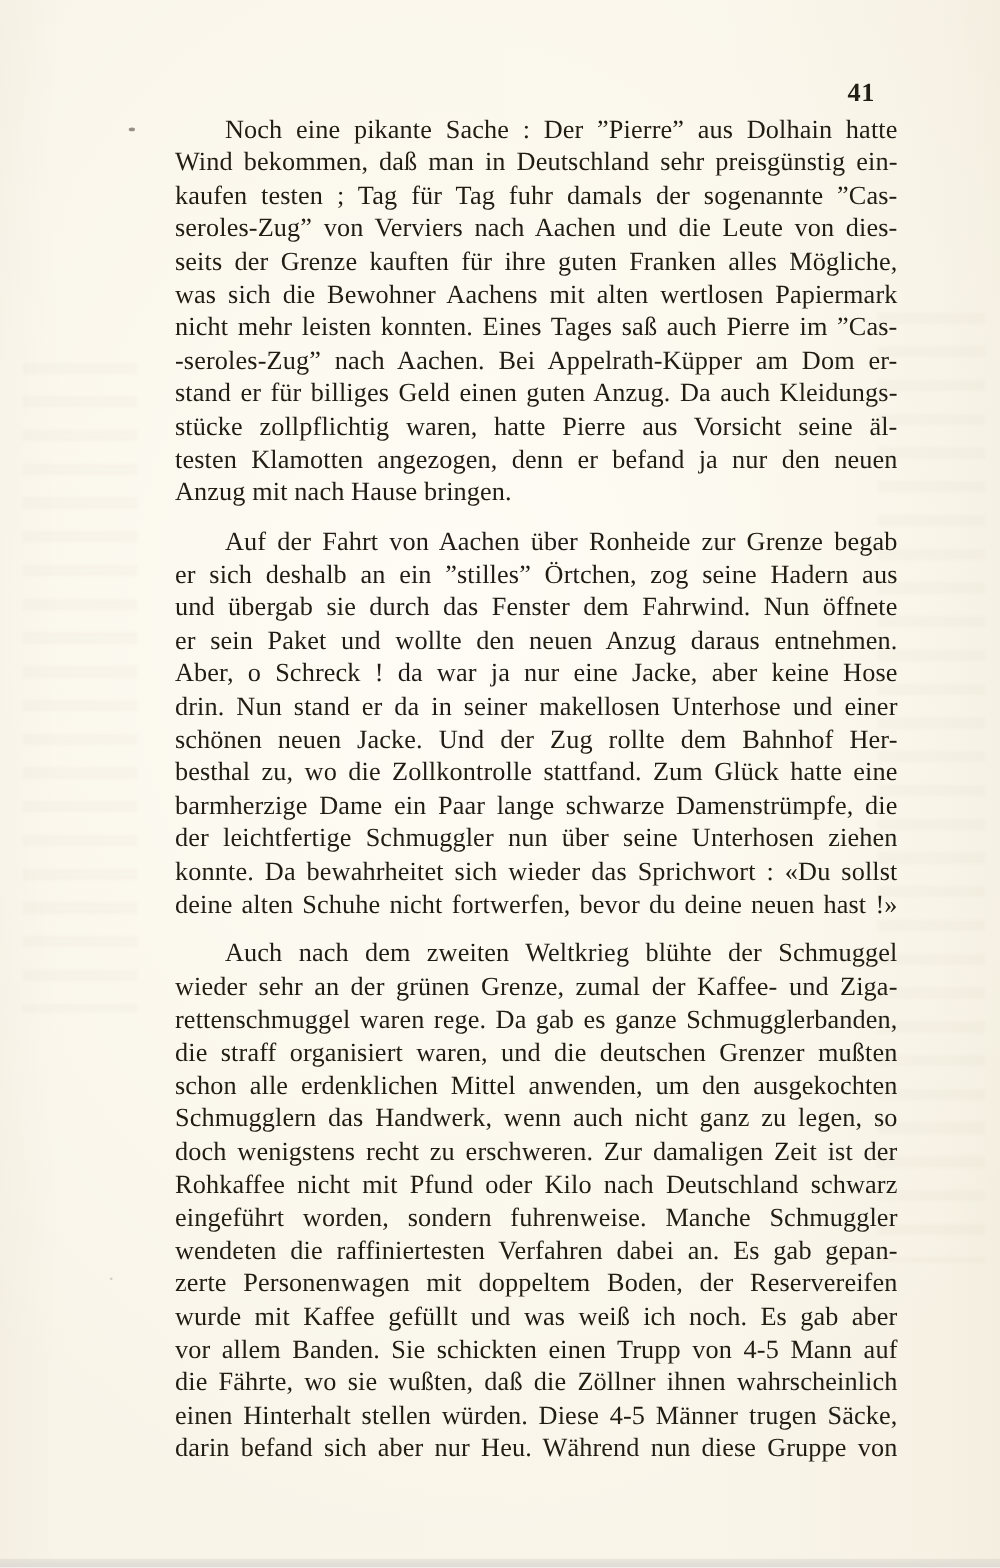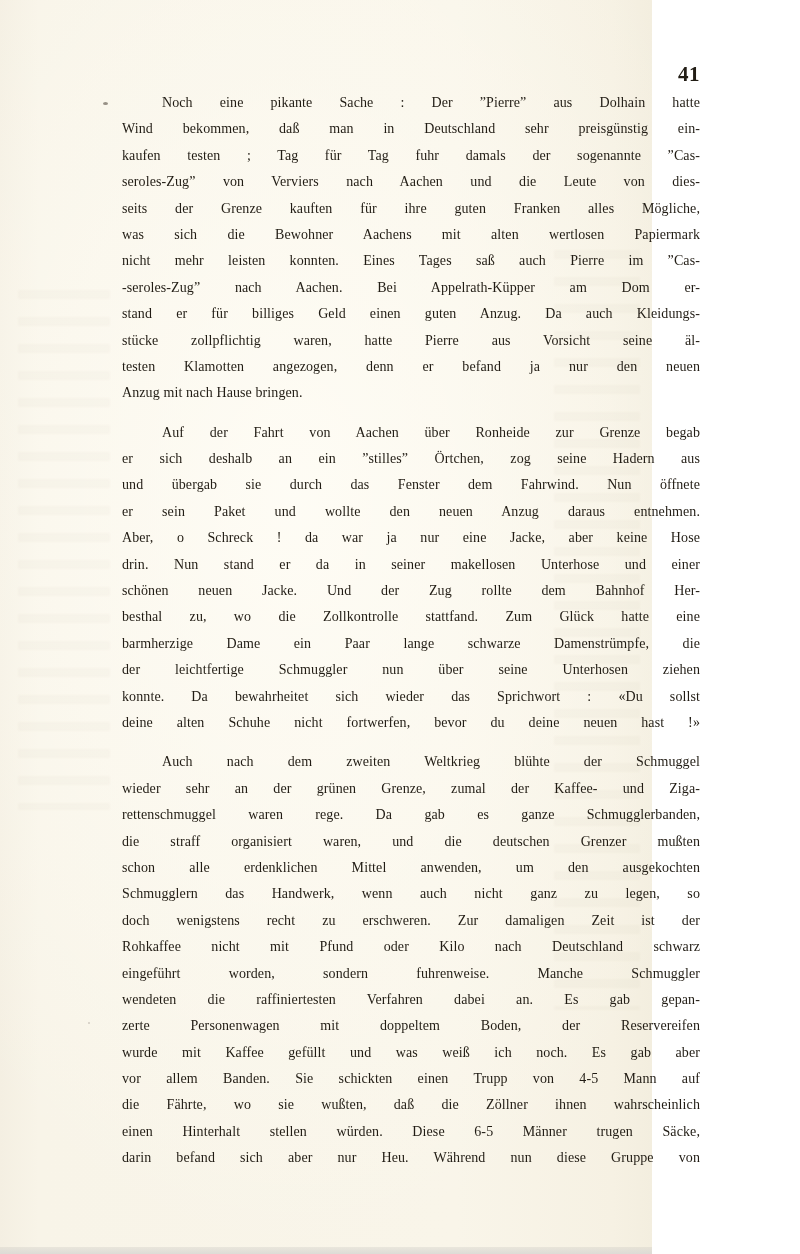--- a/index.html
+++ b/index.html
@@ -6,21 +6,21 @@
     margin: 0;
     padding: 0;
     width: 800px;
     height: 1254px;
     overflow: hidden;
     font-family: "Liberation Serif", "DejaVu Serif", serif;
   }
 
   .scan {
     position: relative;
-    width: 652px;
+    width: 800px;
     height: 1254px;
     background:
       radial-gradient(ellipse 120% 100% at 45% 40%, rgba(255,253,246,0.9) 0%, rgba(248,243,231,0.0) 60%),
       linear-gradient(90deg, #f4efe2 0%, #f8f4e8 6%, #f9f5e9 70%, #f6f1e3 94%, #f3eedf 100%),
       #f8f3e7;
     box-sizing: border-box;
   }
 
   
   .bottom-edge {
@@ -59,25 +59,25 @@
     width: 578px;
     text-align: right;
     font-size: 21px;
     font-weight: bold;
     color: #221d15;
     letter-spacing: 0.5px;
   }
 
   .text-block {
     position: absolute;
-    left: 122px;
+    left: 140px;
     top: 90px;
     width: 578px;
     color: #211c14;
-    font-size: 14px;
+    font-size: 21px;
   }
 
   .paragraph { margin: 0 0 13px 0; }
 
   .line {
     line-height: 26.4px;
     height: 26.4px;
     white-space: normal;
     text-align: justify;
     text-align-last: justify;
@@ -134,19 +134,19 @@
         <div class="line">schon alle erdenklichen Mittel anwenden, um den ausgekochten</div>
         <div class="line">Schmugglern das Handwerk, wenn auch nicht ganz zu legen, so</div>
         <div class="line">doch wenigstens recht zu erschweren. Zur damaligen Zeit ist der</div>
         <div class="line">Rohkaffee nicht mit Pfund oder Kilo nach Deutschland schwarz</div>
         <div class="line">eingeführt worden, sondern fuhrenweise. Manche Schmuggler</div>
         <div class="line">wendeten die raffiniertesten Verfahren dabei an. Es gab gepan-</div>
         <div class="line">zerte Personenwagen mit doppeltem Boden, der Reservereifen</div>
         <div class="line">wurde mit Kaffee gefüllt und was weiß ich noch. Es gab aber</div>
         <div class="line">vor allem Banden. Sie schickten einen Trupp von 4-5 Mann auf</div>
         <div class="line">die Fährte, wo sie wußten, daß die Zöllner ihnen wahrscheinlich</div>
-        <div class="line">einen Hinterhalt stellen würden. Diese 6-5 Männer trugen Säcke,</div>
+        <div class="line">einen Hinterhalt stellen würden. Diese 4-5 Männer trugen Säcke,</div>
         <div class="line last">darin befand sich aber nur Heu. Während nun diese Gruppe von</div>
       </div>
     </div>
 
   <div class="bottom-edge"></div>
 </div>
 
 </body></html>

